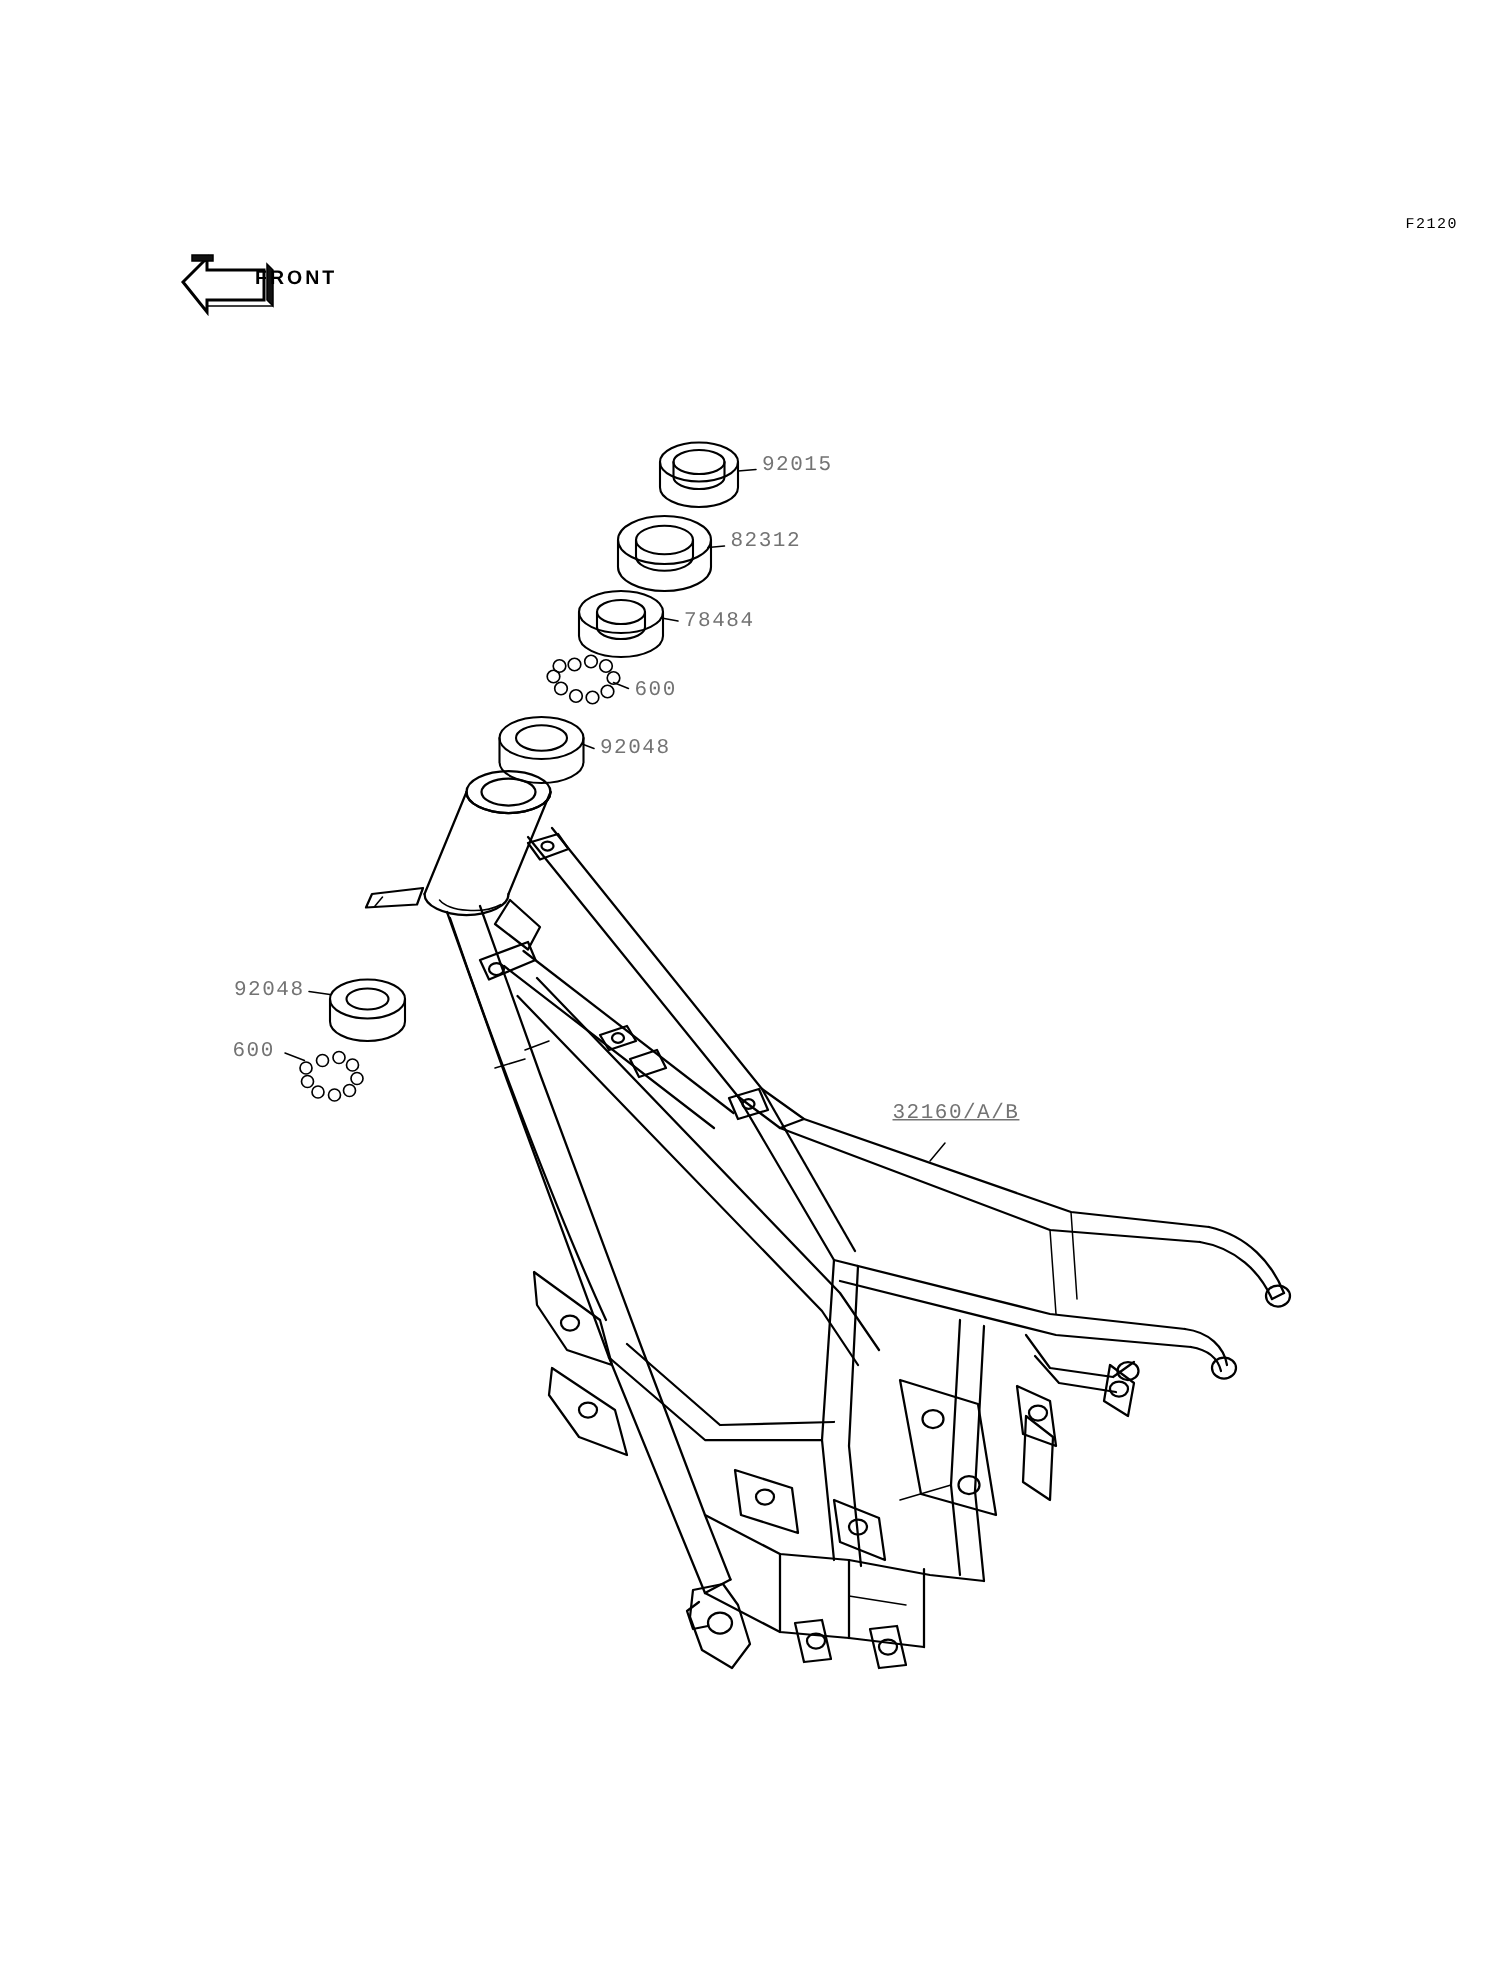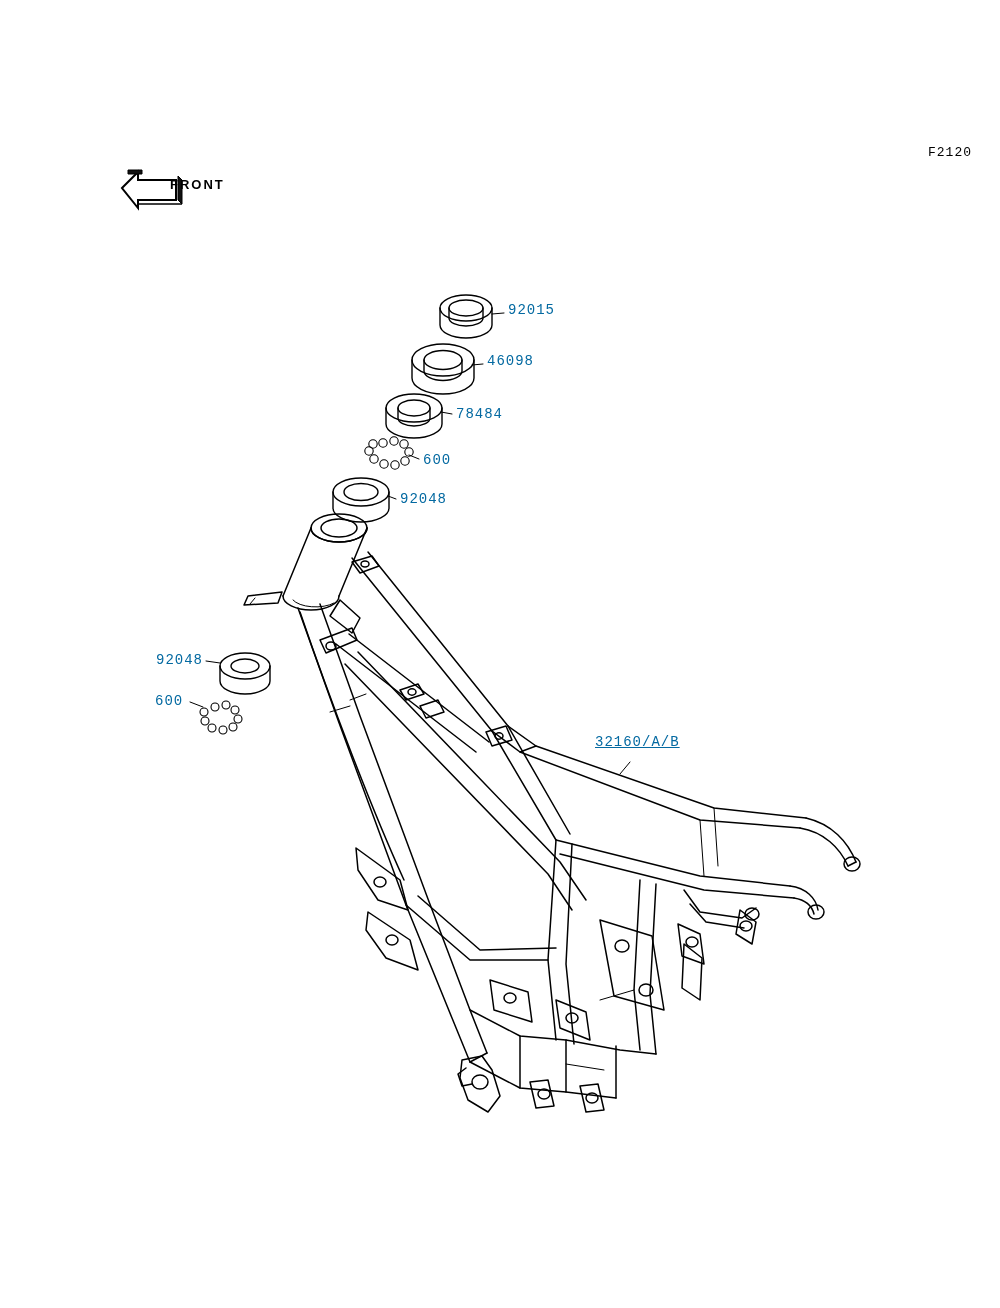--- a/index.html
+++ b/index.html
@@ -22,29 +22,29 @@
     left: 0;
     top: 0;
     width: 1000px;
     height: 1308px;
   }
   .label {
     position: absolute;
     font-family: "Liberation Mono", monospace;
     font-size: 14px;
     letter-spacing: 1px;
-    color: #0369a1;
+    color: #737373;
     white-space: nowrap;
   }
   .sheet-code {
     position: absolute;
     right: 28px;
     top: 145px;
     font-family: "Liberation Mono", monospace;
-    font-size: 13px;
+    font-size: 10px;
     letter-spacing: 1px;
     color: #000000;
   }
   .front-badge {
     position: absolute;
     left: 112px;
     top: 160px;
     width: 80px;
     height: 58px;
   }
@@ -267,21 +267,21 @@
         <path d="M566 1064 L604 1070" stroke-width="1"></path>
 
         <path d="M700 820 L704 876" stroke-width="1"></path>
         <path d="M714 808 L718 866" stroke-width="1"></path>
 
       </g>
     </g>
   </svg>
 
   <div class="label" style="left:508px; top:302px;">92015</div>
-  <div class="label" style="left:487px; top:353px;">46098</div>
+  <div class="label" style="left:487px; top:353px;">82312</div>
   <div class="label" style="left:456px; top:406px;">78484</div>
   <div class="label" style="left:423px; top:452px;">600</div>
   <div class="label" style="left:400px; top:491px;">92048</div>
   <div class="label" style="left:156px; top:652px;">92048</div>
   <div class="label" style="left:155px; top:693px;">600</div>
   <div class="label" style="left:595px; top:734px;text-decoration:underline;">32160/A/B</div>
 
 </div>
 
 </body></html>

